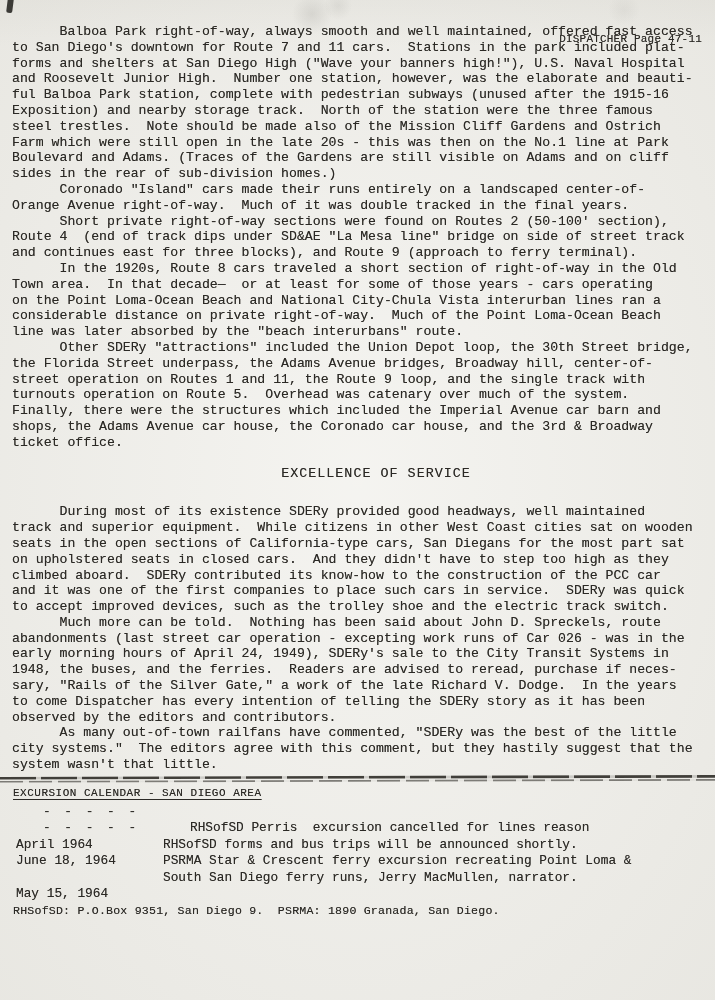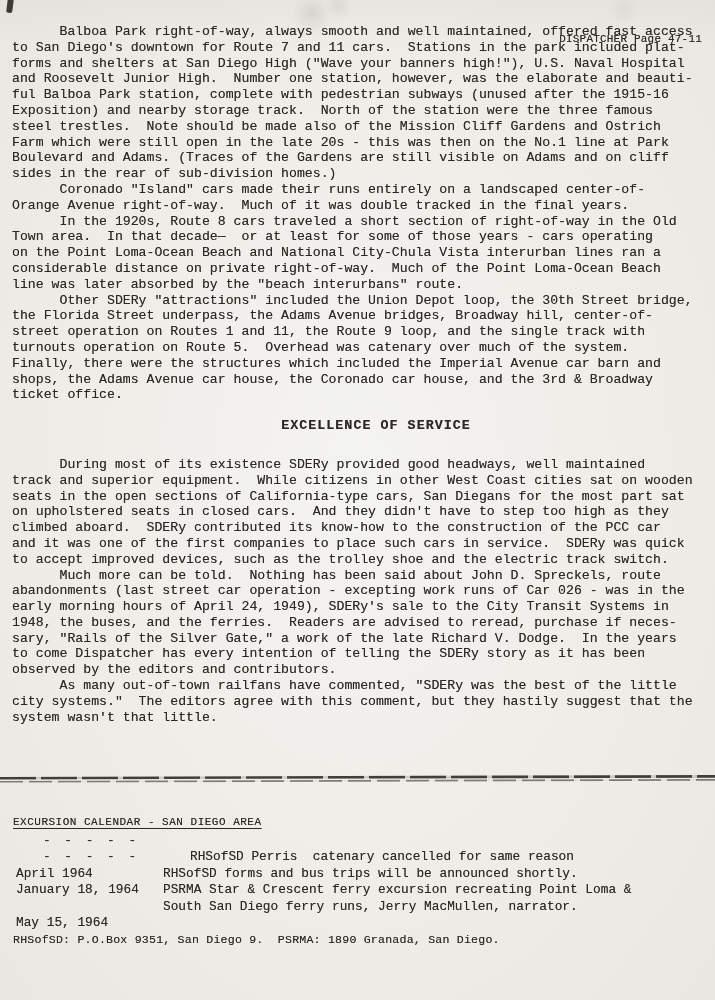--- a/index.html
+++ b/index.html
@@ -28,30 +28,30 @@
     position:absolute;top:21px;right:13px;
     font-size:11px;letter-spacing:.2px;white-space:pre;
   }
   .body-text{
     position:absolute;top:24px;left:12px;width:700px;
     font-size:13.2px;line-height:15.8px;
   }
   .para{margin:0;white-space:pre;}
   .section-heading{
     margin:15px 0 23px 28px;text-align:center;
-    font-size:13.4px;font-weight:bold;letter-spacing:1px;white-space:pre;
+    font-size:13.4px;font-weight:normal;letter-spacing:1px;white-space:pre;
   }
   .rule{
     position:absolute;top:776px;left:0;width:715px;height:6px;
     background:
       repeating-linear-gradient(90deg, rgba(50,48,43,0.92) 0 36px, rgba(50,48,43,0.18) 36px 41px) top/100% 2.6px no-repeat,
       repeating-linear-gradient(90deg, rgba(50,48,43,0.60) 0 23px, rgba(50,48,43,0.06) 23px 29px) bottom/100% 1.7px no-repeat;
     transform:rotate(-0.15deg);
   }
-  .calendar{position:absolute;top:812px;left:13px;width:700px;}
+  .calendar{position:absolute;top:783px;left:13px;width:700px;}
   .cal-title{
     display:inline-block;font-size:11px;letter-spacing:.5px;
     text-decoration:underline;text-underline-offset:3px;
     margin:0 0 5px 0;white-space:pre;
   }
   .cal-rows{font-size:12.8px;line-height:16.4px;}
   .cal-row{display:flex;}
   .cal-date{flex:none;width:147px;padding-left:3px;white-space:pre;}
   .cal-date.dashes{padding-left:30px;letter-spacing:3px;}
   .cal-desc{white-space:pre;}
@@ -74,20 +74,23 @@
 forms and shelters at San Diego High ("Wave your banners high!"), U.S. Naval Hospital
 and Roosevelt Junior High.  Number one station, however, was the elaborate and beauti-
 ful Balboa Park station, complete with pedestrian subways (unused after the 1915-16
 Exposition) and nearby storage track.  North of the station were the three famous
 steel trestles.  Note should be made also of the Mission Cliff Gardens and Ostrich
 Farm which were still open in the late 20s - this was then on the No.1 line at Park
 Boulevard and Adams. (Traces of the Gardens are still visible on Adams and on cliff
 sides in the rear of sub-division homes.)</p>
     <p class="para">      Coronado "Island" cars made their runs entirely on a landscaped center-of-
 Orange Avenue right-of-way.  Much of it was double tracked in the final years.</p>
+    <p class="para">      Short private right-of-way sections were found on Routes 2 (50-100' section),
+Route 4  (end of track dips under SD&amp;AE "La Mesa line" bridge on side of street track
+and continues east for three blocks), and Route 9 (approach to ferry terminal).</p>
     <p class="para">      In the 1920s, Route 8 cars traveled a short section of right-of-way in the Old
 Town area.  In that decade—  or at least for some of those years - cars operating
 on the Point Loma-Ocean Beach and National City-Chula Vista interurban lines ran a
 considerable distance on private right-of-way.  Much of the Point Loma-Ocean Beach
 line was later absorbed by the "beach interurbans" route.</p>
     <p class="para">      Other SDERy "attractions" included the Union Depot loop, the 30th Street bridge,
 the Florida Street underpass, the Adams Avenue bridges, Broadway hill, center-of-
 street operation on Routes 1 and 11, the Route 9 loop, and the single track with
 turnouts operation on Route 5.  Overhead was catenary over much of the system.
 Finally, there were the structures which included the Imperial Avenue car barn and
@@ -117,28 +120,28 @@
 
   <section class="calendar">
     <div class="cal-title">EXCURSION CALENDAR - SAN DIEGO AREA</div>
 
     <div class="cal-rows">
       <div class="cal-row">
         <div class="cal-date dashes">- - - - -</div>
       </div>
       <div class="cal-row">
         <div class="cal-date dashes">- - - - -</div>
-        <div class="cal-desc">RHSofSD Perris  catenary cancelled for same reason</div>
+        <div class="cal-desc">RHSofSD Perris  excursion cancelled for lines reason</div>
       </div>
       <div class="cal-row">
         <div class="cal-date">April 1964</div>
         <div class="cal-desc">RHSofSD forms and bus trips will be announced shortly.</div>
       </div>
       <div class="cal-row">
-        <div class="cal-date">January 18, 1964</div>
+        <div class="cal-date">June 18, 1964</div>
         <div class="cal-desc">PSRMA Star &amp; Crescent ferry excursion recreating Point Loma &amp;
 South San Diego ferry runs, Jerry MacMullen, narrator.</div>
       </div>
       <div class="cal-row">
         <div class="cal-date">May 15, 1964</div>
       </div>
     </div>
 
     <div class="cal-footer">RHSofSD: P.O.Box 9351, San Diego 9.  PSRMA: 1890 Granada, San Diego.</div>
   </section>

